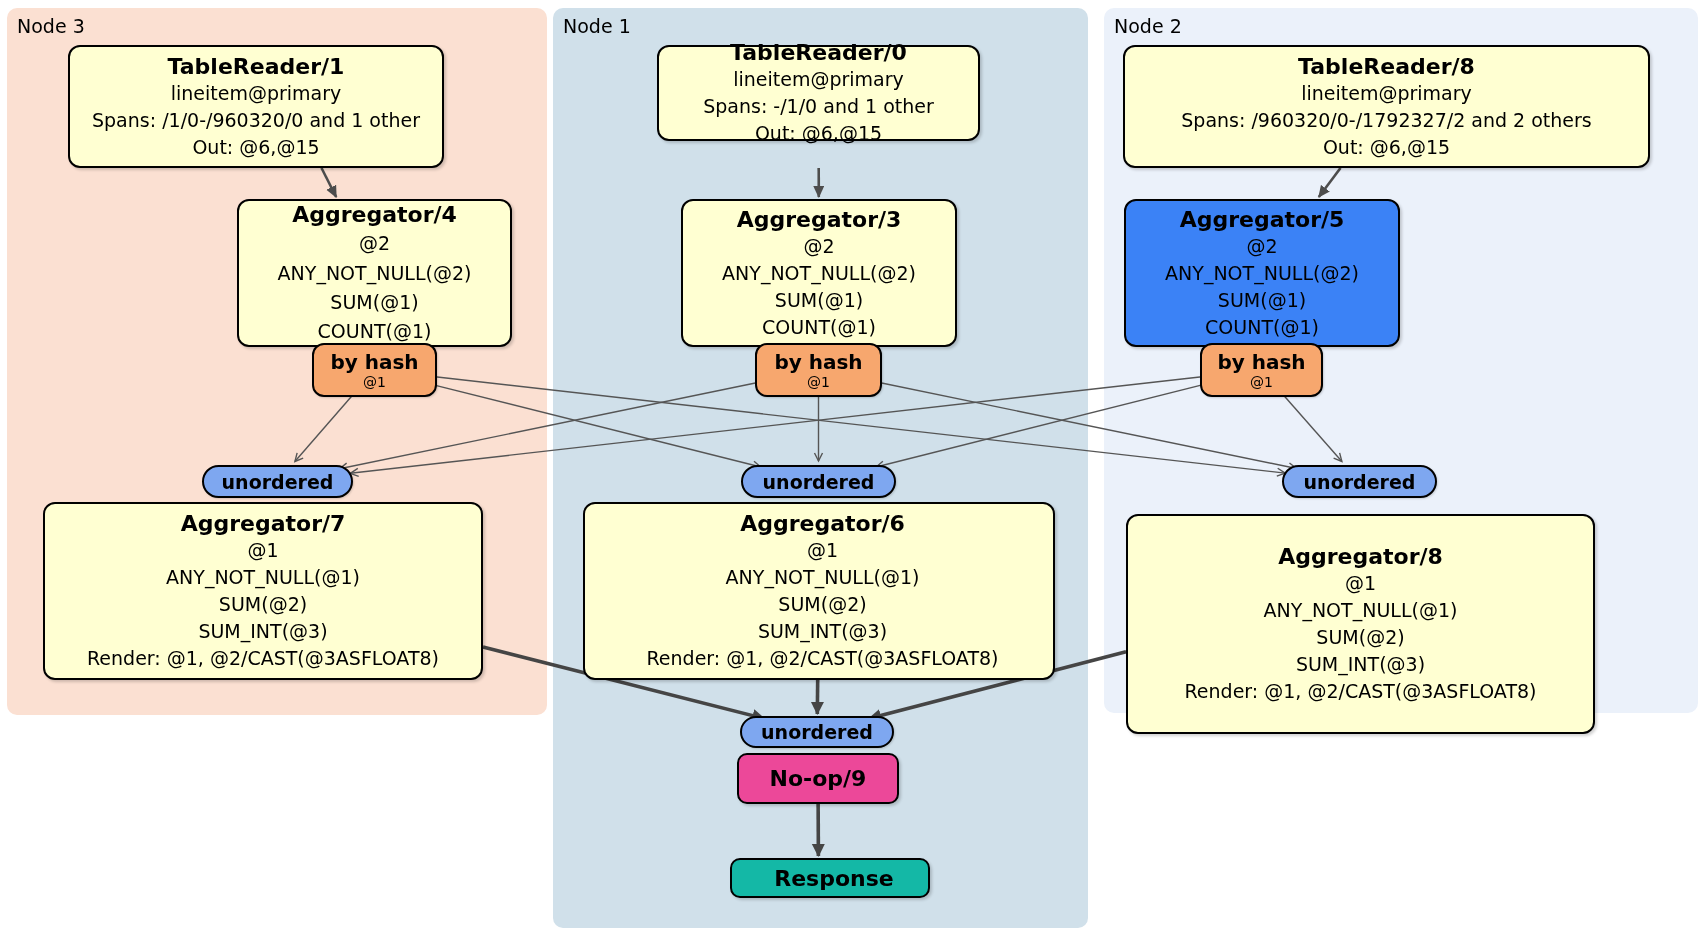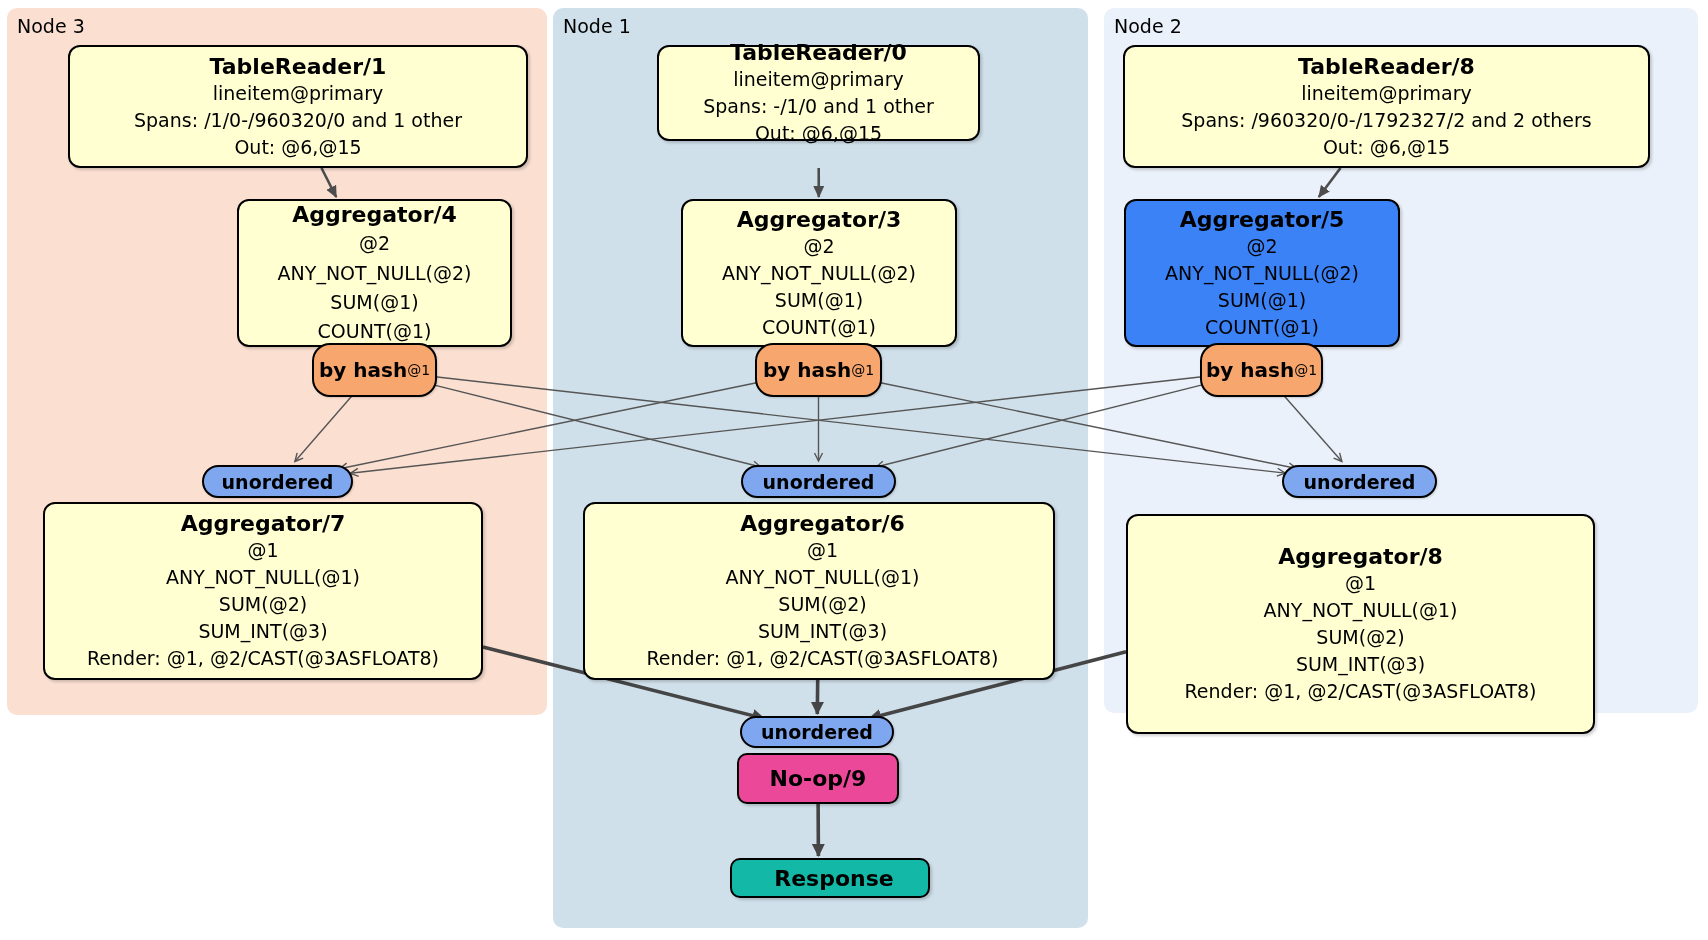--- a/index.html
+++ b/index.html
@@ -12,21 +12,21 @@
   .node{position:absolute;box-sizing:border-box;}
   .box{display:flex;flex-direction:column;justify-content:center;align-items:center;
        border:2px solid #000;border-radius:12px;box-shadow:2px 2px 3px rgba(0,0,0,0.18);}
   .small-box{border-radius:10px;}
   .box-title{font-size:22px;font-weight:bold;line-height:27px;white-space:nowrap;color:#000;}
   .box-line{font-size:19px;line-height:27px;white-space:nowrap;color:#000;}
   .pill{display:flex;justify-content:center;align-items:center;border:2px solid #000;
         box-shadow:1px 1px 2px rgba(0,0,0,0.15);}
   .pill-unordered{border-radius:17px;}
   .pill-unordered .pill-label{font-size:19px;font-weight:bold;color:#000;white-space:nowrap;}
-  .pill-hash{flex-direction:row;border-radius:18px;}
+  .pill-hash{flex-direction:column;border-radius:12px;}
   .hash-title{font-size:20px;font-weight:bold;line-height:23px;color:#000;white-space:nowrap;}
   .hash-sub{font-size:14px;line-height:16px;color:#000;white-space:nowrap;}
 </style>
 </head>
 <body>
 
 <div id="canvas">
   <div id="regions">
       <div class="region" style="left: 7px; top: 8px; width: 540px; height: 707px; background: rgb(251, 224, 210);">
         <div class="region-label">Node 3</div>
@@ -61,21 +61,21 @@
       <line x1="875.6" y1="381.8" x2="1296.5" y2="468.5" stroke="#555555" stroke-width="1.4" marker-end="url(#m-thin)"></line>
       <line x1="1202.0" y1="376.7" x2="350.3" y2="473.3" stroke="#555555" stroke-width="1.4" marker-end="url(#m-thin)"></line>
       <line x1="1208.1" y1="383.4" x2="876.1" y2="467.0" stroke="#555555" stroke-width="1.4" marker-end="url(#m-thin)"></line>
       <line x1="1283.6" y1="395.2" x2="1341.9" y2="461.5" stroke="#555555" stroke-width="1.4" marker-end="url(#m-thin)"></line>
       <line x1="483.0" y1="647.0" x2="764.3" y2="718.6" stroke="#454545" stroke-width="3.6" marker-end="url(#m-thick)"></line>
       <line x1="817.7" y1="680.0" x2="817.3" y2="714.0" stroke="#454545" stroke-width="3.6" marker-end="url(#m-thick)"></line>
       <line x1="1126.0" y1="651.8" x2="869.1" y2="718.5" stroke="#454545" stroke-width="3.6" marker-end="url(#m-thick)"></line>
       <line x1="818.1" y1="798.0" x2="818.4" y2="856.0" stroke="#454545" stroke-width="3.6" marker-end="url(#m-thick)"></line>
     </svg>
   <div id="nodes">
-      <div class="node box" style="left: 68px; top: 45px; width: 460px; height: 123px; background: rgb(255, 255, 210);">
+      <div class="node box" style="left: 68px; top: 45px; width: 376px; height: 123px; background: rgb(255, 255, 210);">
         <div class="box-title">TableReader/1</div>
         <div class="box-line">lineitem@primary</div>
         <div class="box-line">Spans: /1/0-/960320/0 and 1 other</div>
         <div class="box-line">Out: @6,@15</div>
       </div>
       <div class="node box" style="left: 657px; top: 45px; width: 323px; height: 96px; background: rgb(255, 255, 210);">
         <div class="box-title">TableReader/0</div>
         <div class="box-line">lineitem@primary</div>
         <div class="box-line">Spans: -/1/0 and 1 other</div>
         <div class="box-line">Out: @6,@15</div>

